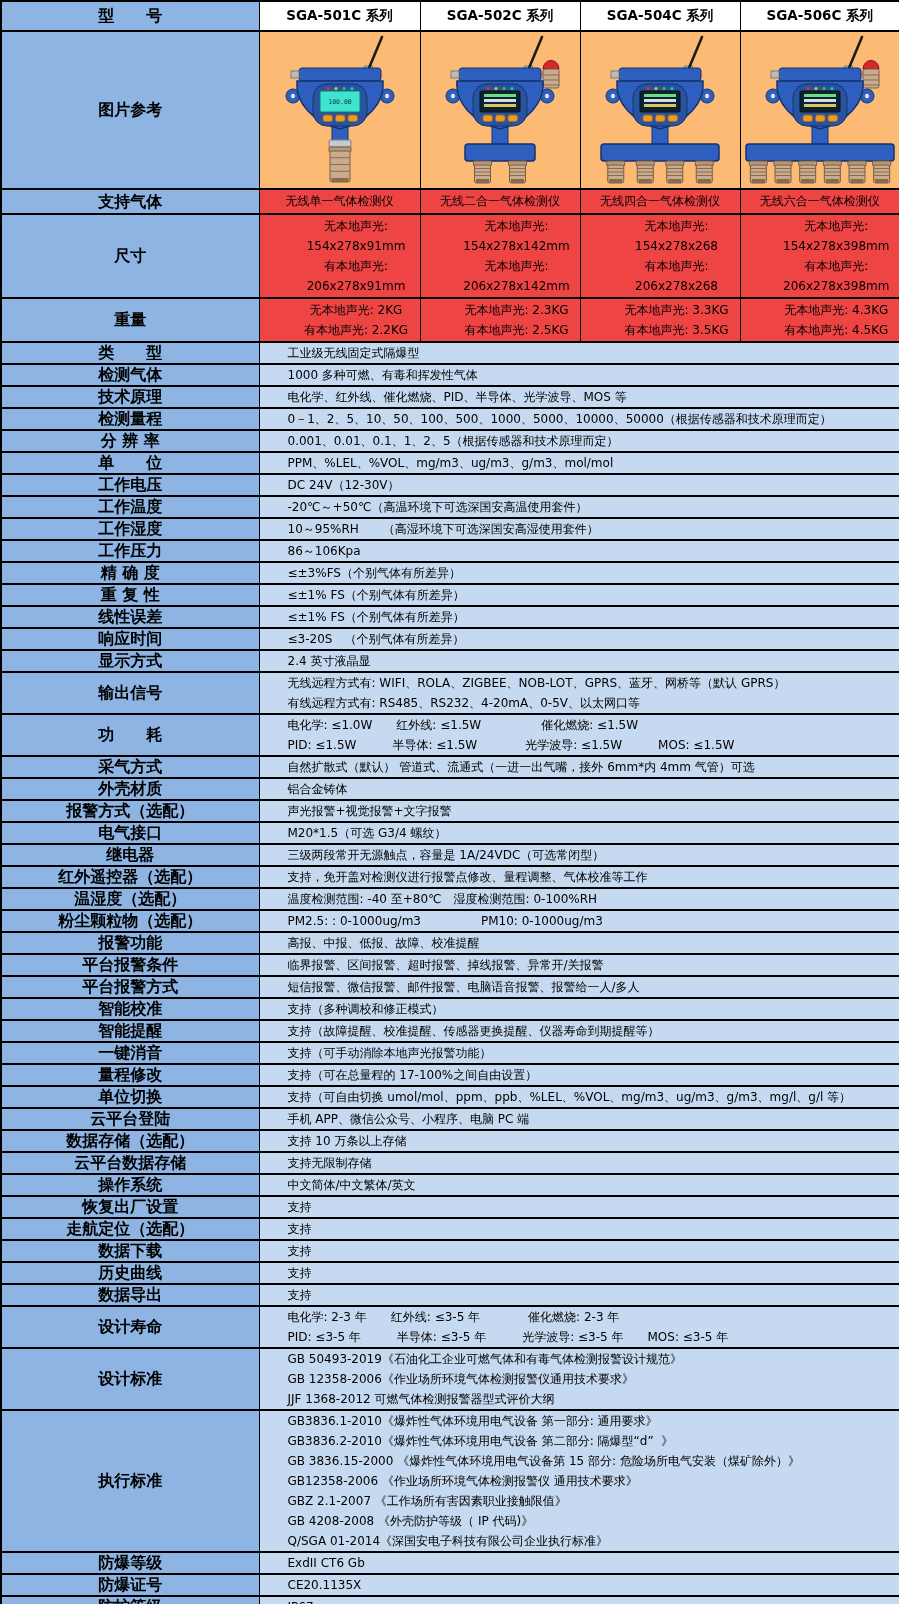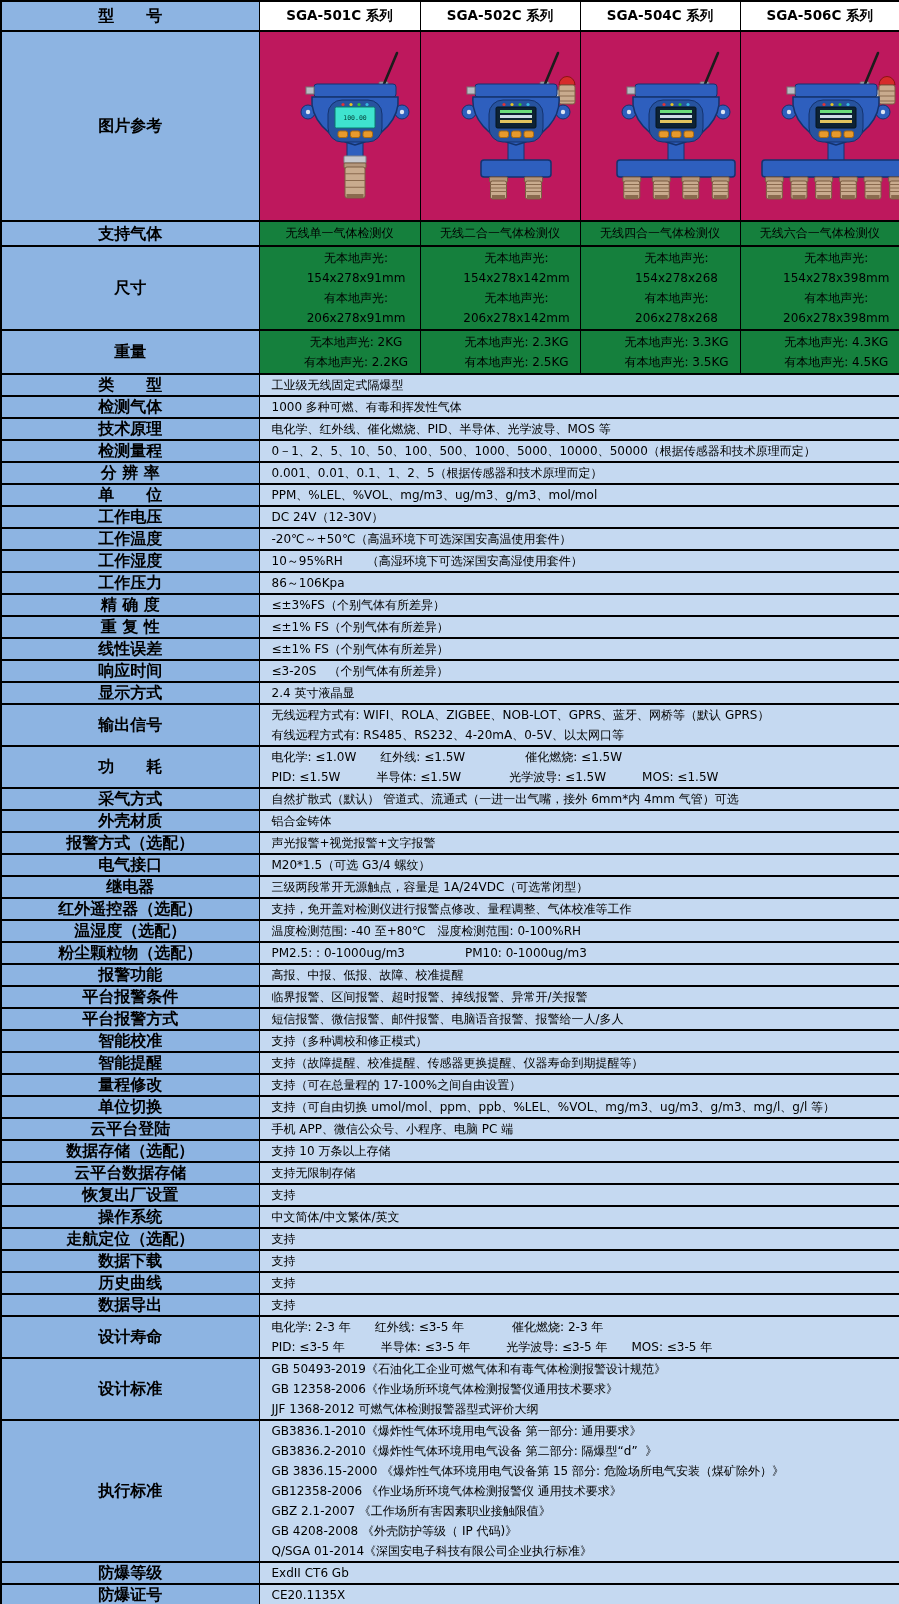--- a/index.html
+++ b/index.html
@@ -7,26 +7,26 @@
   #wrap{width:899px;}
   table{border-collapse:collapse;width:899px;table-layout:fixed;
     border:2px solid #000;}
   td{border-left:1px solid #000;border-right:1px solid #000;
      border-top:2px solid #000;border-bottom:2px solid #000;
      overflow:hidden;vertical-align:middle;}
   .lbl{background:#8db4e2;text-align:center;font-weight:bold;
        font-size:16px;line-height:16px;padding:1px 2px;}
   .mdl{background:#ffffff;text-align:center;font-weight:bold;
        font-size:13.5px;height:26px;}
-  .img{background:#be185d;text-align:center;height:156px;padding:16px;}
-  .pv{background:#15803d;text-align:center;font-size:12px;
+  .img{background:#fdba74;text-align:center;height:156px;padding:0;}
+  .pv{background:#ef4444;text-align:center;font-size:12px;
       line-height:21px;padding:1px 0;}
   .pv div{white-space:pre-wrap;line-height:20px;padding-left:33px;}
   .val{background:#c5d9f1;font-size:12px;padding:0 2px 0 12px;}
-  .ln{line-height:20px;white-space:pre-wrap;}
+  .ln{line-height:20px;white-space:pre-wrap;margin-left:16px;}
 </style>
 </head>
 <body>
 
 <div id="wrap">
   <table>
     <colgroup>
       <col style="width:258px">
       <col style="width:161px">
       <col style="width:160px">
@@ -453,20 +453,26 @@
             <div class="ln">支持（多种调校和修正模式）</div>
           </td>
         </tr>
         <tr>
           <td class="lbl">智能提醒</td>
           <td class="val" colspan="4">
             <div class="ln">支持（故障提醒、校准提醒、传感器更换提醒、仪器寿命到期提醒等）</div>
           </td>
         </tr>
         <tr>
+          <td class="lbl">一键消音</td>
+          <td class="val" colspan="4">
+            <div class="ln">支持（可手动消除本地声光报警功能）</div>
+          </td>
+        </tr>
+        <tr>
           <td class="lbl">量程修改</td>
           <td class="val" colspan="4">
             <div class="ln">支持（可在总量程的 17-100%之间自由设置）</div>
           </td>
         </tr>
         <tr>
           <td class="lbl">单位切换</td>
           <td class="val" colspan="4">
             <div class="ln">支持（可自由切换 umol/mol、ppm、ppb、%LEL、%VOL、mg/m3、ug/m3、g/m3、mg/l、g/l 等）</div>
           </td>
@@ -483,29 +489,29 @@
             <div class="ln">支持 10 万条以上存储</div>
           </td>
         </tr>
         <tr>
           <td class="lbl">云平台数据存储</td>
           <td class="val" colspan="4">
             <div class="ln">支持无限制存储</div>
           </td>
         </tr>
         <tr>
+          <td class="lbl">操作系统</td>
+          <td class="val" colspan="4">
+            <div class="ln">中文简体/中文繁体/英文</div>
+          </td>
+        </tr>
+        <tr>
           <td class="lbl">恢复出厂设置</td>
           <td class="val" colspan="4">
             <div class="ln">支持</div>
-          </td>
-        </tr>
-        <tr>
-          <td class="lbl">操作系统</td>
-          <td class="val" colspan="4">
-            <div class="ln">中文简体/中文繁体/英文</div>
           </td>
         </tr>
         <tr>
           <td class="lbl">走航定位（选配）</td>
           <td class="val" colspan="4">
             <div class="ln">支持</div>
           </td>
         </tr>
         <tr>
           <td class="lbl">数据下载</td>

